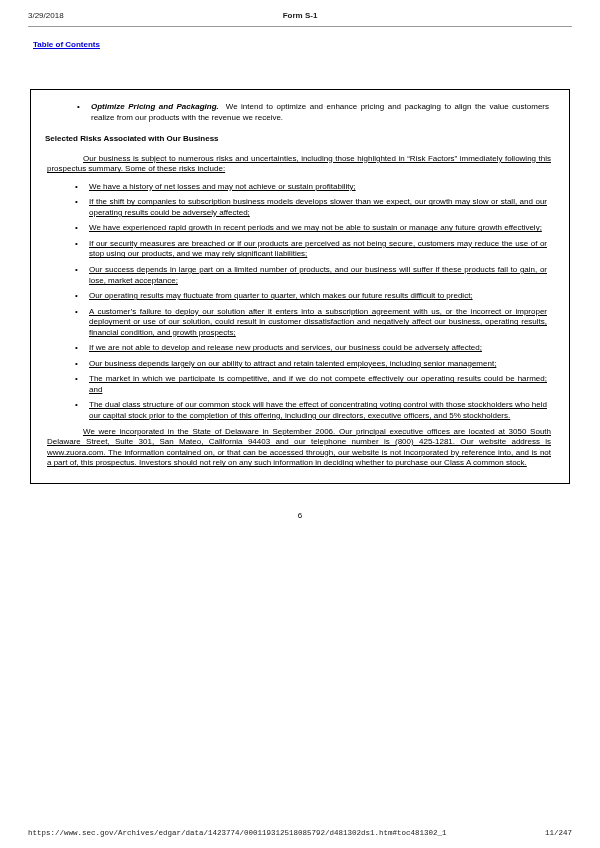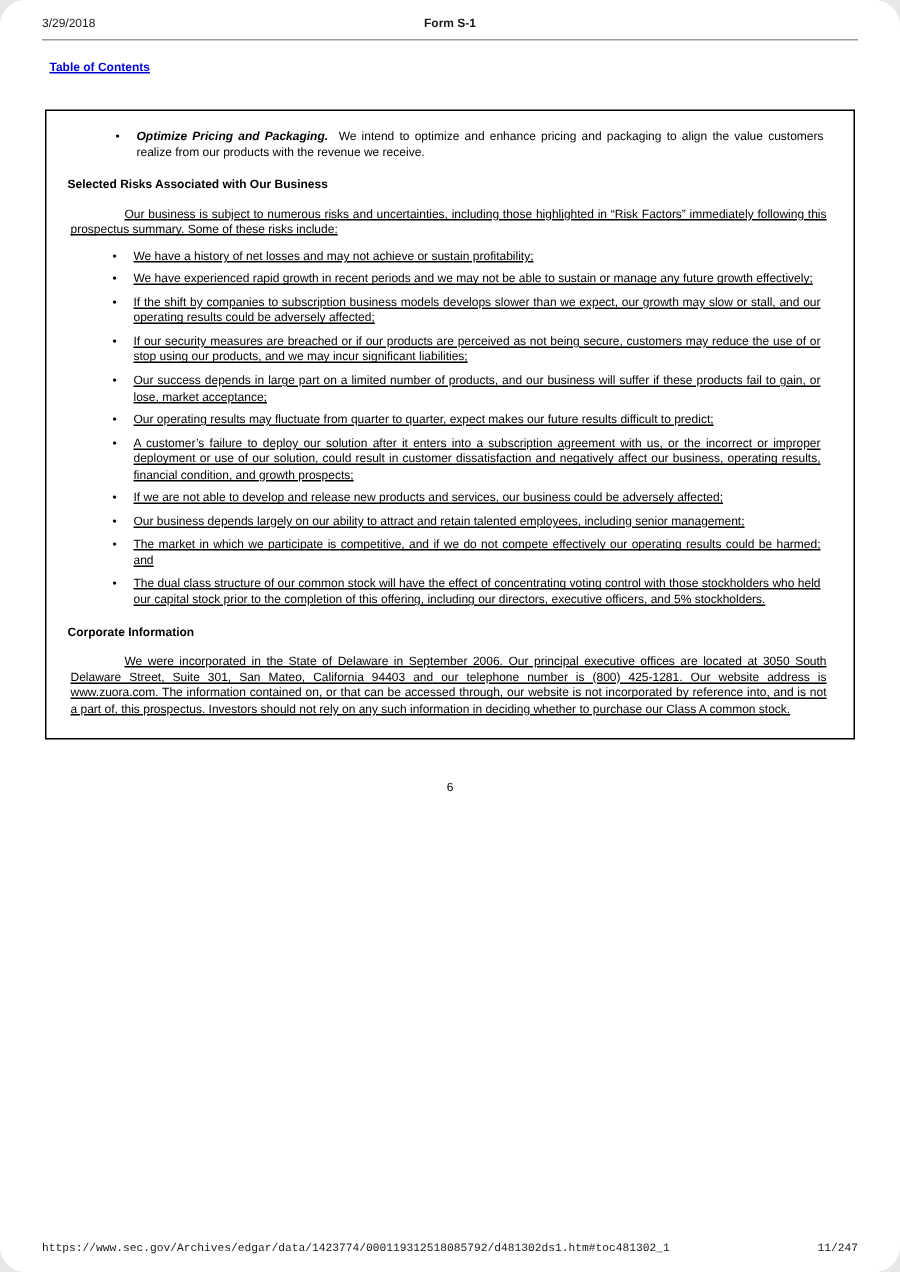--- a/index.html
+++ b/index.html
@@ -5,21 +5,20 @@
   html, body { margin: 0; padding: 0; background: #e8e8e8; }
   .page {
     position: relative;
     width: 600px;
     height: 848px;
     margin: 0 auto;
     background: #ffffff;
     font-family: "Liberation Sans", sans-serif;
     color: #000000;
     overflow: hidden;
-    border-radius: 17px;
   }
   
   .print-header {
     position: relative;
     padding: 11px 28px 6px 28px;
     font-size: 8px;
     color: #1a1a1a;
   }
   .print-header .date { position: relative; z-index: 2; }
   .print-header .title {
@@ -35,21 +34,21 @@
   .toc-link {
     display: inline-block;
     margin: 13px 0 16px 33px;
     font-size: 8px;
     font-weight: bold;
     color: #0000d6;
     text-decoration: underline;
     cursor: pointer;
   }
   .content-box {
-    margin: 8px 30px 0 30px;
+    margin: 24px 30px 0 30px;
     border: 1px solid #000000;
     padding: 12px 16px 14px 14px;
     font-size: 8px;
     line-height: 1.32;
   }
   .lead-bullet {
     position: relative;
     margin: 0 4px 6px 46px;
     text-align: justify;
   }
@@ -120,33 +119,32 @@
     <div class="lead-bullet">
       <span class="lead-bold">Optimize Pricing and Packaging.</span><span>We intend to optimize and enhance pricing and packaging to align the value customers realize from our products with the revenue we receive.</span>
     </div>
 
     <div class="center-heading">Selected Risks Associated with Our Business</div>
 
     <p class="para">Our business is subject to numerous risks and uncertainties, including those highlighted in “Risk Factors” immediately following this prospectus summary. Some of these risks include:</p>
 
     <div class="risk-list">
       <div class="bullet-item">We have a history of net losses and may not achieve or sustain profitability;</div>
+      <div class="bullet-item">If the shift by companies to subscription business models develops slower than we expect, our growth may slow or stall, and our operating results could be adversely affected;</div>
       <div class="bullet-item">We have experienced rapid growth in recent periods and we may not be able to sustain or manage any future growth effectively;</div>
-      <div class="bullet-item">If the shift by companies to subscription business models develops slower than we expect, our growth may slow or stall, and our operating results could be adversely affected;</div>
-      <div class="bullet-item">If our security measures are breached or if our products are perceived as not being secure, customers may reduce the use of or stop using our products, and we may incur significant liabilities;</div>
+      <div class="bullet-item">If our security measures are breached or if our products are perceived as not being secure, customers may reduce the use of or stop using our products, and we may rely significant liabilities;</div>
       <div class="bullet-item">Our success depends in large part on a limited number of products, and our business will suffer if these products fail to gain, or lose, market acceptance;</div>
-      <div class="bullet-item">Our operating results may fluctuate from quarter to quarter, expect makes our future results difficult to predict;</div>
+      <div class="bullet-item">Our operating results may fluctuate from quarter to quarter, which makes our future results difficult to predict;</div>
       <div class="bullet-item">A customer’s failure to deploy our solution after it enters into a subscription agreement with us, or the incorrect or improper deployment or use of our solution, could result in customer dissatisfaction and negatively affect our business, operating results, financial condition, and growth prospects;</div>
       <div class="bullet-item">If we are not able to develop and release new products and services, our business could be adversely affected;</div>
       <div class="bullet-item">Our business depends largely on our ability to attract and retain talented employees, including senior management;</div>
       <div class="bullet-item">The market in which we participate is competitive, and if we do not compete effectively our operating results could be harmed; and</div>
       <div class="bullet-item">The dual class structure of our common stock will have the effect of concentrating voting control with those stockholders who held our capital stock prior to the completion of this offering, including our directors, executive officers, and 5% stockholders.</div>
     </div>
 
-    <div class="center-heading">Corporate Information</div>
 
     <p class="para corp-para">We were incorporated in the State of Delaware in September 2006. Our principal executive offices are located at 3050 South Delaware Street, Suite 301, San Mateo, California 94403 and our telephone number is (800) 425-1281. Our website address is www.zuora.com. The information contained on, or that can be accessed through, our website is not incorporated by reference into, and is not a part of, this prospectus. Investors should not rely on any such information in deciding whether to purchase our Class A common stock.</p>
 
   </div>
 
   <div class="page-number">6</div>
 
   <div class="print-footer">
     <span>https://www.sec.gov/Archives/edgar/data/1423774/000119312518085792/d481302ds1.htm#toc481302_1</span>
     <span>11/247</span>

